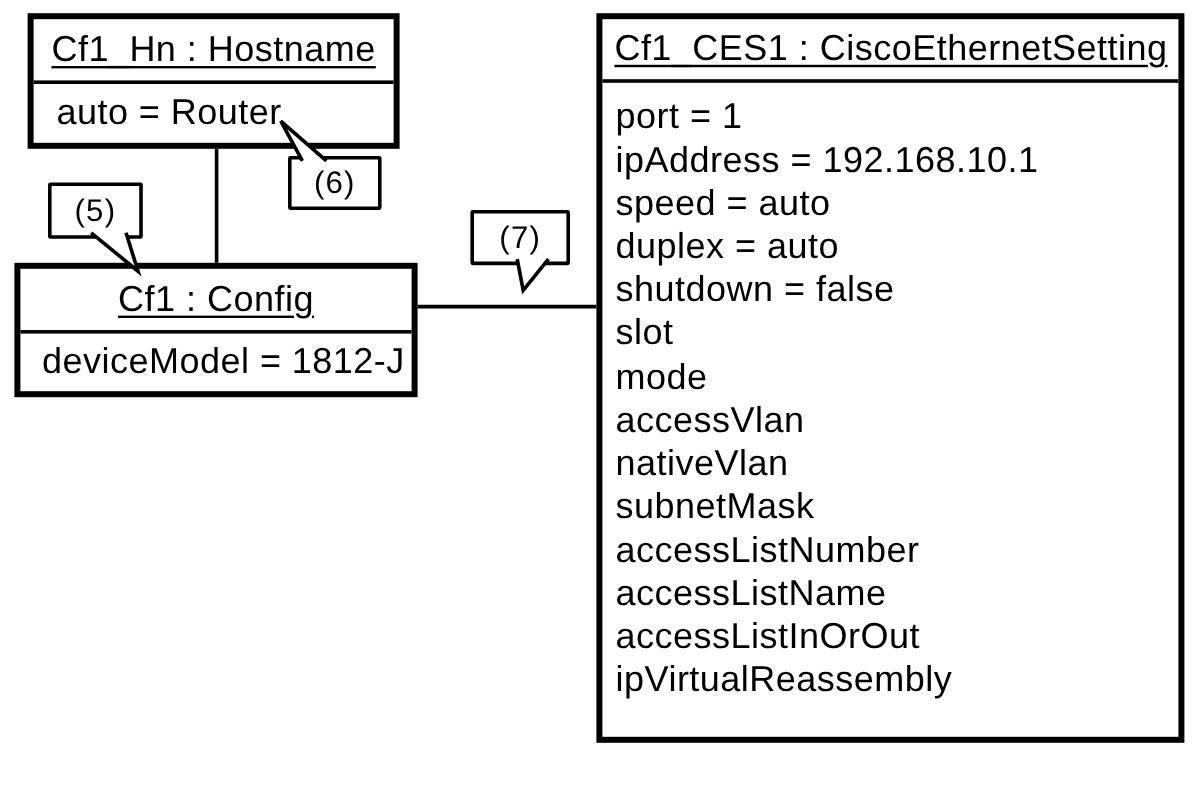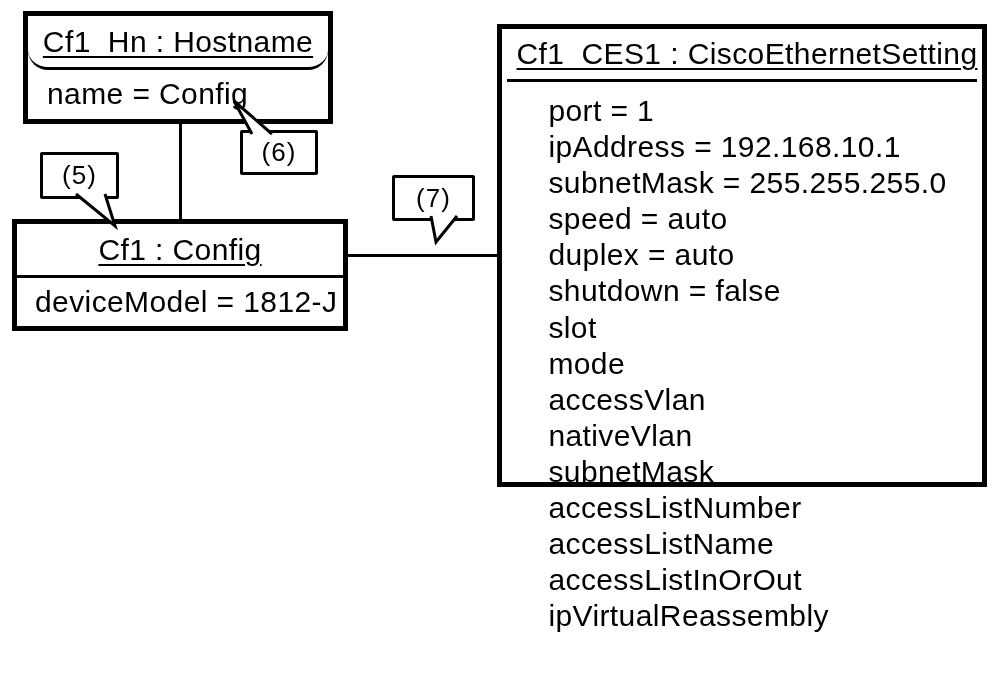--- a/index.html
+++ b/index.html
@@ -54,28 +54,28 @@
     justify-content: center;
   }
   .attr-line {
     font-size: 30px;
     line-height: 36.1px;
     letter-spacing: 0.4px;
     white-space: nowrap;
   }
 
   #box-hostname { left: 23px;  top: 11px;  width: 310px; height: 113px; }
-  #box-hostname .uml-title { height: 54px; border-radius: 20px; }
+  #box-hostname .uml-title { height: 54px; }
   #box-hostname .attrs { padding-left: 19px; }
 
   #box-config { left: 12px; top: 219px; width: 336px; height: 112px; }
   #box-config .uml-title { height: 54px; }
   #box-config .attrs { padding-left: 18px; }
 
-  #box-ces { left: 497px; top: 24px; width: 490px; height: 463px; align-items: center; }
+  #box-ces { left: 497px; top: 11px; width: 490px; height: 608px; }
   #box-ces .uml-title { height: 53px; justify-content: flex-start; padding-left: 10px; }
   #box-ces .attrs { justify-content: flex-start; padding: 11px 0 0 11px; }
 
   
   .callout {
     position: absolute;
     background: #ffffff;
     border: 3px solid #000000;
     border-radius: 2px;
     z-index: 2;
@@ -98,41 +98,40 @@
   <svg class="layer connectors" width="997" height="677" viewBox="0 0 997 677">
     <line x1="180.5" y1="116" x2="180.5" y2="228" stroke="#000000" stroke-width="3"></line>
     <line x1="340" y1="255.5" x2="505" y2="255.5" stroke="#000000" stroke-width="3"></line>
   </svg>
 
   <div class="uml-box" id="box-hostname">
     <div class="uml-title">
       <span class="u">Cf1_Hn : Hostname</span>
     </div>
     <div class="attrs">
-        <div class="attr-line">name = Config</div>
+        <div class="attr-line">auto = Router</div>
       </div>
   </div>
 
   <div class="uml-box" id="box-config">
     <div class="uml-title">
       <span class="u">Cf1 : Config</span>
     </div>
     <div class="attrs">
         <div class="attr-line">deviceModel = 1812-J</div>
       </div>
   </div>
 
   <div class="uml-box" id="box-ces">
     <div class="uml-title">
       <span class="u">Cf1_CES1 : CiscoEthernetSetting</span>
     </div>
     <div class="attrs">
         <div class="attr-line">port = 1</div>
         <div class="attr-line">ipAddress = 192.168.10.1</div>
-        <div class="attr-line">subnetMask = 255.255.255.0</div>
         <div class="attr-line">speed = auto</div>
         <div class="attr-line">duplex = auto</div>
         <div class="attr-line">shutdown = false</div>
         <div class="attr-line">slot</div>
         <div class="attr-line">mode</div>
         <div class="attr-line">accessVlan</div>
         <div class="attr-line">nativeVlan</div>
         <div class="attr-line">subnetMask</div>
         <div class="attr-line">accessListNumber</div>
         <div class="attr-line">accessListName</div>

